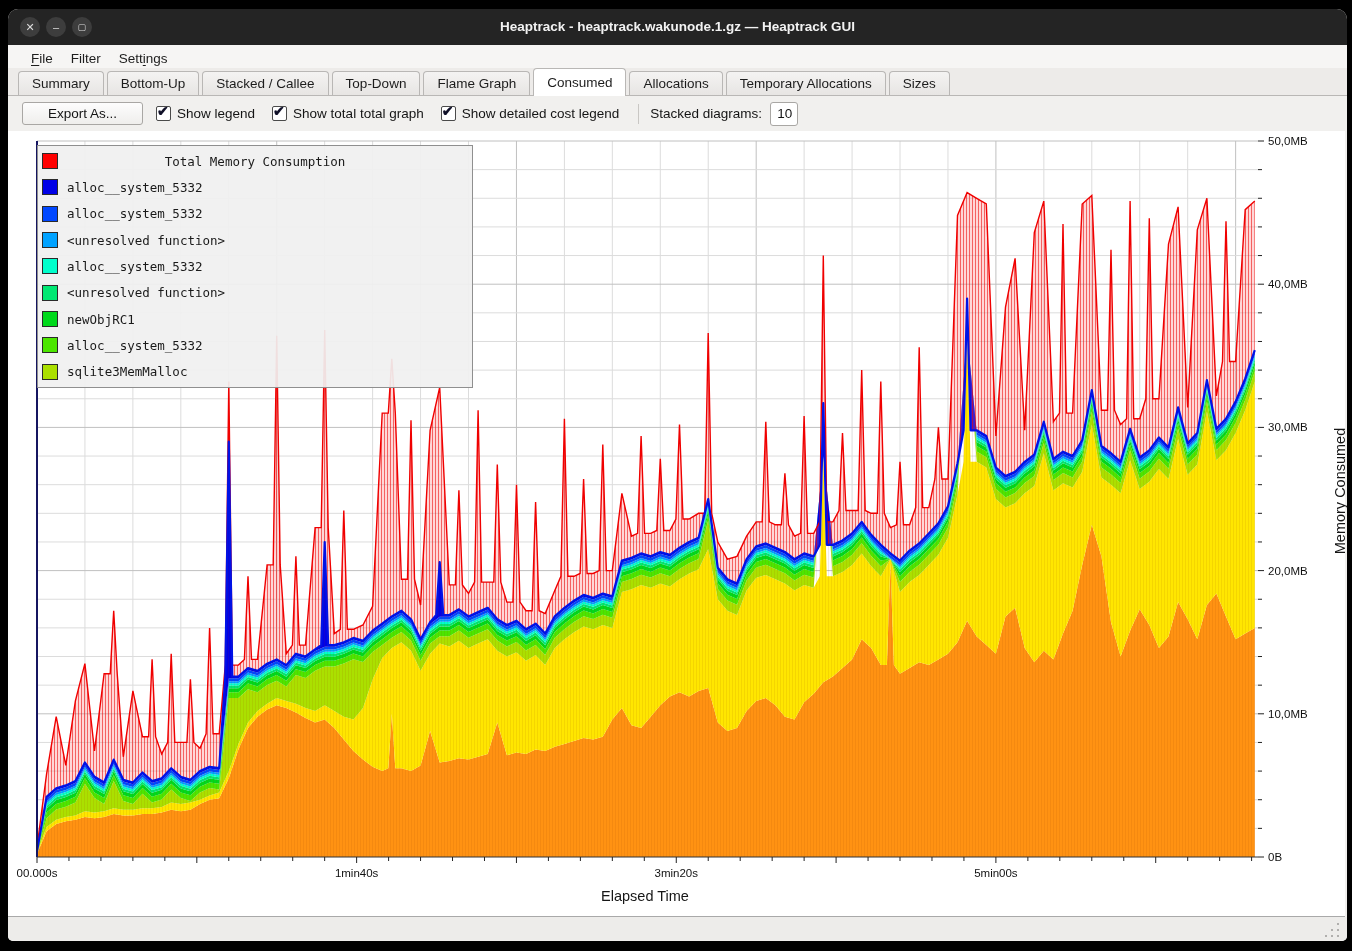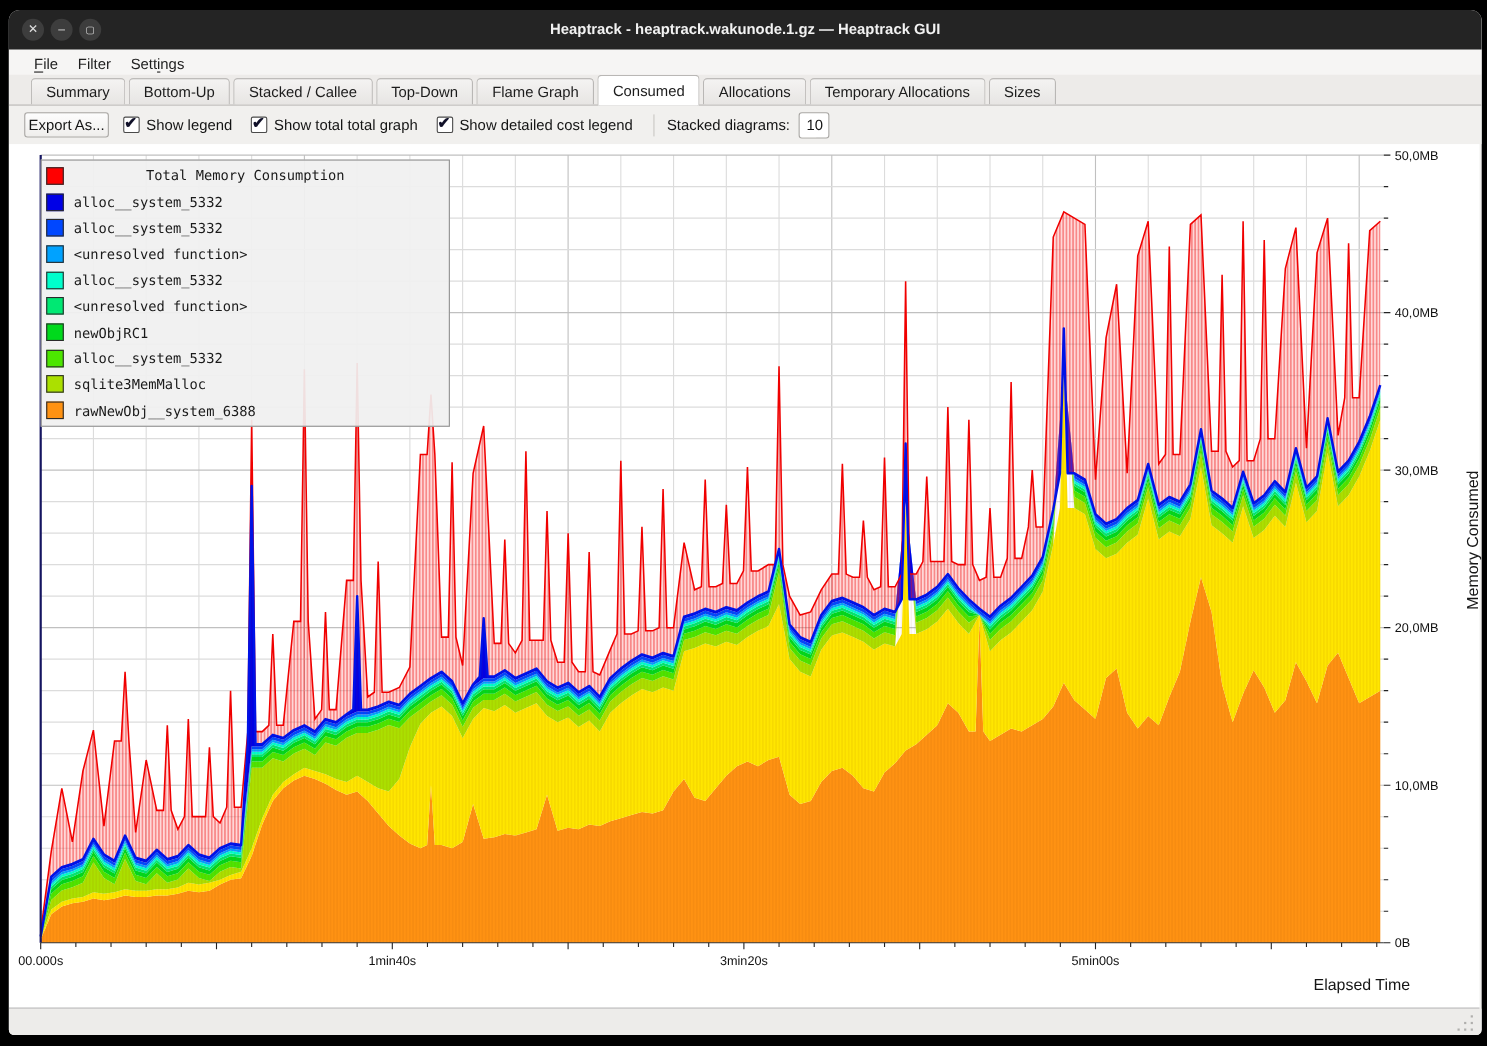--- a/index.html
+++ b/index.html
@@ -18,59 +18,59 @@
                text-align:center; color:#f2f2f2; font-weight:bold; font-size:13.5px; }
 
   
   #menubar { height:23px; background:#f6f5f4; display:flex; align-items:flex-end;
              padding-left:14px; font-size:13.5px; color:#1d1d1d; }
   .menu-item { padding:2px 9px; border-radius:3px; }
   .menu-item u { text-decoration:underline; text-underline-offset:2px; }
 
   
   #tabbar { height:28px; background:#edebe9; border-bottom:1px solid #b9b7b5;
-            display:flex; align-items:flex-end; padding-left:20px; position:relative; }
+            display:flex; align-items:flex-end; padding-left:10px; position:relative; }
   .tab { height:24px; margin-right:3px; padding:0 13px; font-size:13.5px; color:#1c1c1c;
          background:linear-gradient(#f4f3f2,#e7e5e3); border:1px solid #b9b7b5;
          border-bottom:none; border-radius:4px 4px 0 0; line-height:24px; white-space:nowrap; }
   .tab.active { height:28px; line-height:28px; background:#ffffff; margin-bottom:-1px;
                 z-index:2; position:relative; }
 
   
   #toolbar { height:35px; background:#f1f0ee; display:flex; align-items:center;
              padding-left:14px; font-size:13.5px; color:#141414; }
-  #export-btn { padding:3px 3px; font-size:13.5px; color:#141414;
+  #export-btn { padding:3px 25px; font-size:13.5px; color:#141414;
                 background:linear-gradient(#fdfdfd,#efeeec); border:1px solid #a9a7a4;
                 border-radius:3px; margin-right:13px; font-family:inherit;text-align:right; }
   .cb-group { display:flex; align-items:center; margin-right:17px; }
   .cb-box { width:15px; height:15px; background:#ffffff; border:1.5px solid #4a4a4a;
             border-radius:2px; margin-right:6px; position:relative; }
   .cb-box .chk { position:absolute; left:0px; top:-4px; font-size:14px; color:#101028;
                  font-weight:bold; }
   .tb-sep { width:1px; height:20px; background:#c9c7c4; margin:0 11px 0 2px; }
   #spinbox { display:flex; margin-left:8px; border:1px solid #a9a7a4; border-radius:3px;
              background:#fff; height:24px; overflow:hidden;flex-direction:column; }
   #spin-value { width:26px; line-height:22px; padding-left:6px; font-size:13.5px; }
   #spin-arrows { width:15px; display:flex; flex-direction:column; border-left:1px solid #c4c2bf; }
   #spin-arrows div { flex:1; font-size:7px; line-height:11px; text-align:center;
                      color:#444; background:#f2f1ef; }
   #spin-up { border-bottom:1px solid #d4d2cf; }
 
   
   #chart-widget { position:relative; width:1337px; height:786px; background:#ffffff;
                   border-bottom:1px solid #a9a9a9; }
   #chart-svg { position:absolute; left:0; top:0; }
-  #xlabel { position:absolute; left:0; top:757px; width:1274px; text-align:right;
+  #xlabel { position:absolute; left:0; top:757px; width:1274px; text-align:center;
             font-size:14.5px; color:#161616; }
   #ylabel { position:absolute; left:1252px; top:352px; width:160px; text-align:center;
             font-size:14.5px; color:#161616; transform:rotate(-90deg);
             transform-origin:center; }
 
   
-  #legend { position:absolute; left:29px; top:14px; width:372px; height:243px;
+  #legend { position:absolute; left:29px; top:14px; width:436px; height:243px;
             background:rgba(240,240,240,0.93); border:1px solid #8f8f8f;
             display:flex; flex-direction:column; padding:2px 4px;
             font-family:"DejaVu Sans Mono", monospace; font-size:12.5px; color:#1a1a1a; }
   .lg-row { flex:1; display:flex; align-items:center; min-height:0; }
   .lg-swatch { width:16px; height:16px; border:1px solid #2a2a2a; margin-right:9px;
                flex:none; }
   .lg-title { flex:1; text-align:center; margin-right:25px; }
 
   
   #bottom-strip { position:relative; height:24px; background:#edecea; }
@@ -323,24 +323,20 @@
           <span>newObjRC1</span>
         </div>
         <div class="lg-row">
           <span class="lg-swatch" style="background: rgb(76, 230, 0);"></span>
           <span>alloc__system_5332</span>
         </div>
         <div class="lg-row">
           <span class="lg-swatch" style="background: rgb(171, 224, 0);"></span>
           <span>sqlite3MemMalloc</span>
         </div>
-        <div class="lg-row">
-          <span class="lg-swatch" style="background: rgb(255, 146, 18);"></span>
-          <span>rawNewObj__system_6388</span>
-        </div>
       </div>
     <div id="xlabel">Elapsed Time</div>
     <div id="ylabel">Memory Consumed</div>
   </div>
 
   <div id="bottom-strip">
     <div id="resize-grip">
         <i style="left: 12px; top: 0px;"></i>
         <i style="left: 6px; top: 6px;"></i>
         <i style="left: 12px; top: 6px;"></i>

